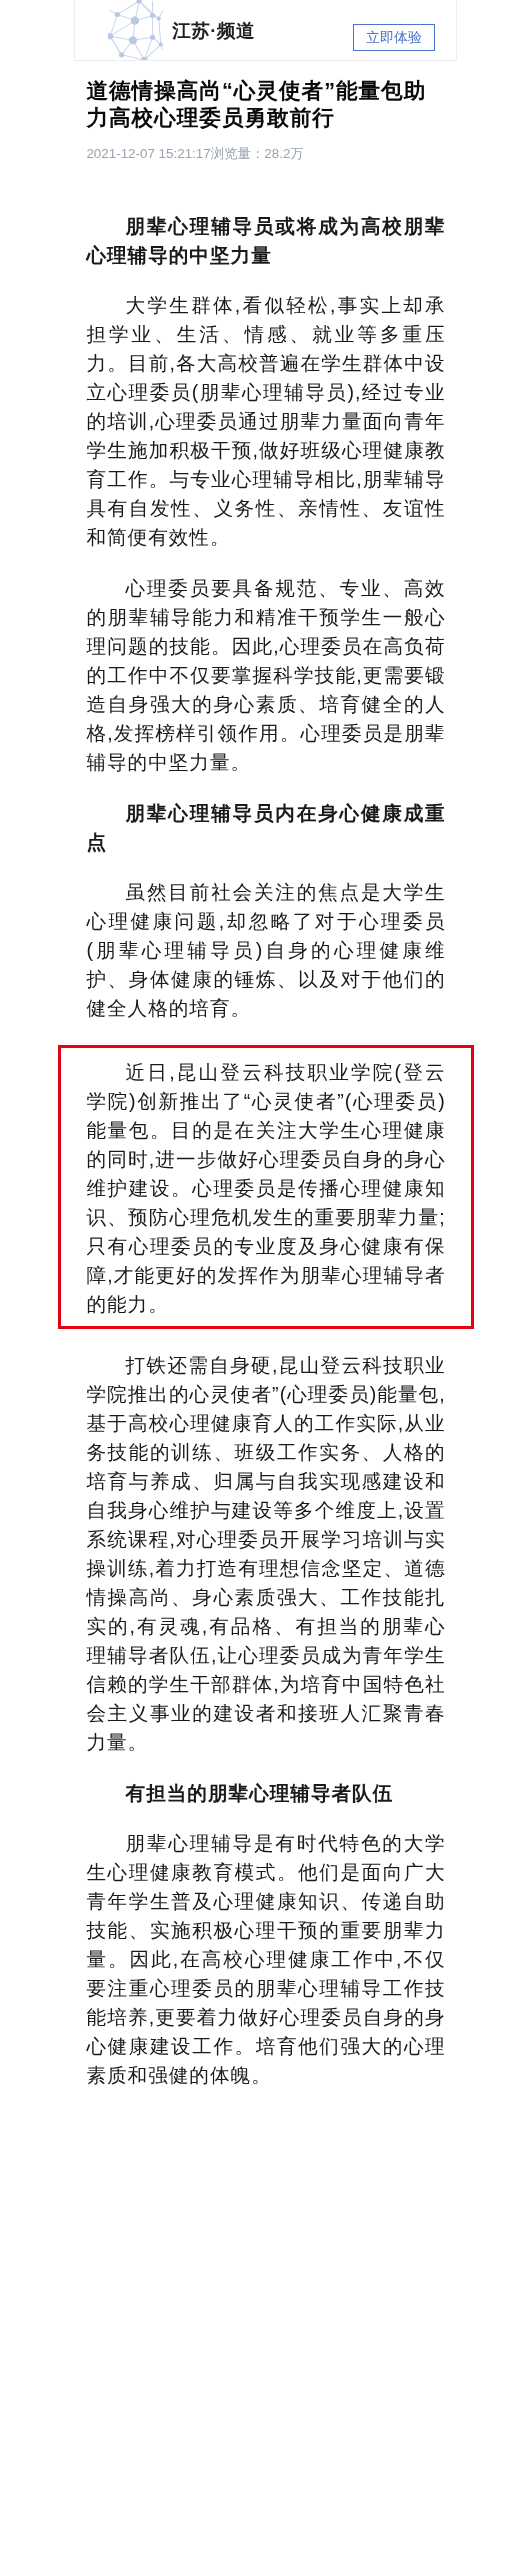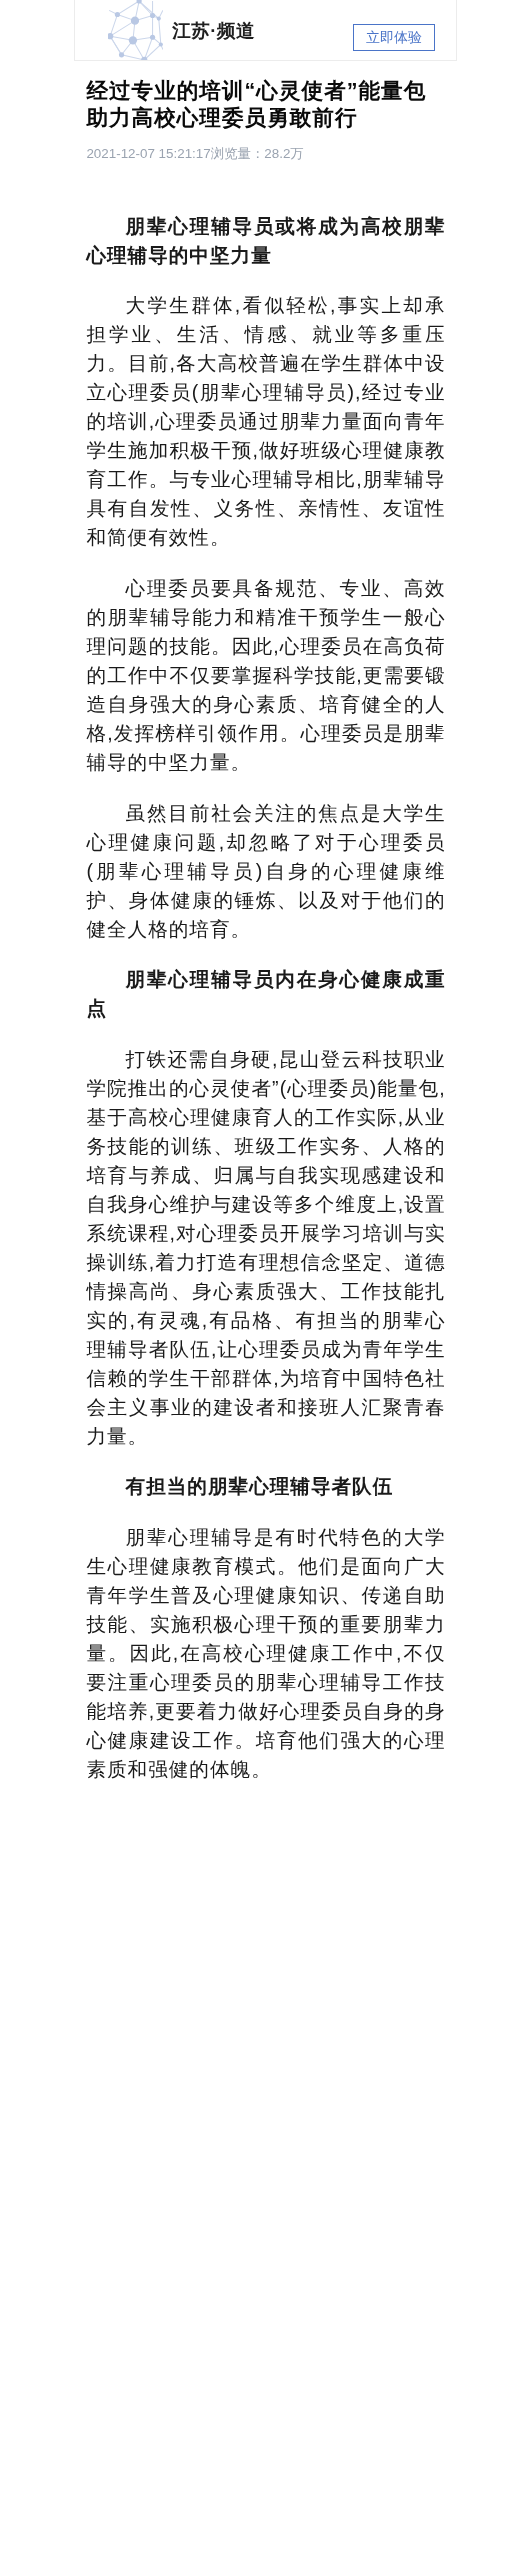--- a/index.html
+++ b/index.html
@@ -126,34 +126,37 @@
             <circle cx="86" cy="30" r="5"></circle>
           <circle cx="86" cy="72" r="5"></circle>
         </g>
       </svg>
     </div>
     <div class="channel-name">江苏·频道</div>
     <button class="cta-btn">立即体验</button>
   </header>
 
   <main class="article">
-    <h1 class="article-title">经过专业的培训“心灵使者”能量包助力高校心理委员勇敢前行</h1>
+    <h1 class="article-title">道德情操高尚“心灵使者”能量包助力高校心理委员勇敢前行</h1>
 
     <div class="meta-row1">
       <span>2021-12-07 15:21:17</span>
       <span><span>浏览量：</span><span>28.2万</span></span>
     </div>
 
 
     <div class="article-body" id="article-body">
         <p class="para bold">朋辈心理辅导员或将成为高校朋辈心理辅导的中坚力量</p>
         <p class="para">大学生群体,看似轻松,事实上却承担学业、生活、情感、就业等多重压力。目前,各大高校普遍在学生群体中设立心理委员(朋辈心理辅导员),经过专业的培训,心理委员通过朋辈力量面向青年学生施加积极干预,做好班级心理健康教育工作。与专业心理辅导相比,朋辈辅导具有自发性、义务性、亲情性、友谊性和简便有效性。</p>
         <p class="para">心理委员要具备规范、专业、高效的朋辈辅导能力和精准干预学生一般心理问题的技能。因此,心理委员在高负荷的工作中不仅要掌握科学技能,更需要锻造自身强大的身心素质、培育健全的人格,发挥榜样引领作用。心理委员是朋辈辅导的中坚力量。</p>
+        <p class="para bold">朋辈心理辅导员内在身心健康成重点</p>
         <p class="para">虽然目前社会关注的焦点是大学生心理健康问题,却忽略了对于心理委员(朋辈心理辅导员)自身的心理健康维护、身体健康的锤炼、以及对于他们的健全人格的培育。</p>
-        <p class="para bold">朋辈心理辅导员内在身心健康成重点</p>
+        <div class="red-box">
+          <p class="para">近日,昆山登云科技职业学院(登云学院)创新推出了“心灵使者”(心理委员)能量包。目的是在关注大学生心理健康的同时,进一步做好心理委员自身的身心维护建设。心理委员是传播心理健康知识、预防心理危机发生的重要朋辈力量;只有心理委员的专业度及身心健康有保障,才能更好的发挥作为朋辈心理辅导者的能力。</p>
+        </div>
         <p class="para">打铁还需自身硬,昆山登云科技职业学院推出的心灵使者”(心理委员)能量包,基于高校心理健康育人的工作实际,从业务技能的训练、班级工作实务、人格的培育与养成、归属与自我实现感建设和自我身心维护与建设等多个维度上,设置系统课程,对心理委员开展学习培训与实操训练,着力打造有理想信念坚定、道德情操高尚、身心素质强大、工作技能扎实的,有灵魂,有品格、有担当的朋辈心理辅导者队伍,让心理委员成为青年学生信赖的学生干部群体,为培育中国特色社会主义事业的建设者和接班人汇聚青春力量。</p>
         <p class="para bold">有担当的朋辈心理辅导者队伍</p>
         <p class="para">朋辈心理辅导是有时代特色的大学生心理健康教育模式。他们是面向广大青年学生普及心理健康知识、传递自助技能、实施积极心理干预的重要朋辈力量。因此,在高校心理健康工作中,不仅要注重心理委员的朋辈心理辅导工作技能培养,更要着力做好心理委员自身的身心健康建设工作。培育他们强大的心理素质和强健的体魄。</p>
       </div>
   </main>
 
 </div>
 
 
 </body></html>

